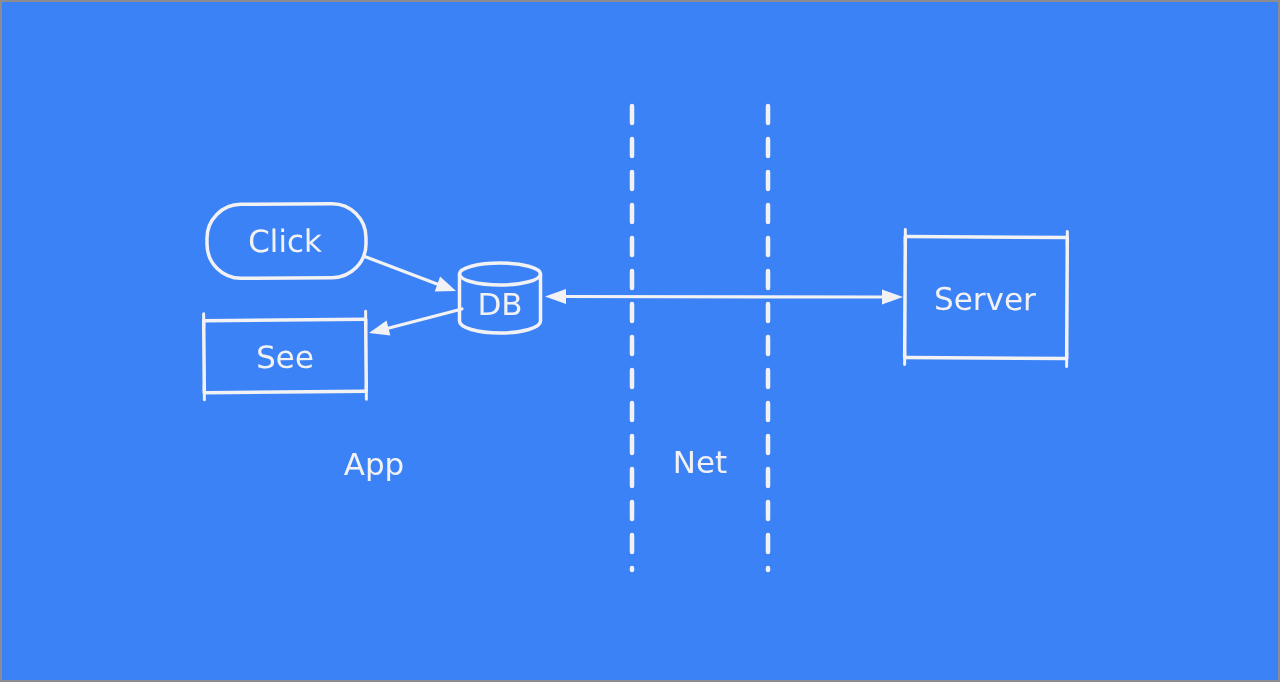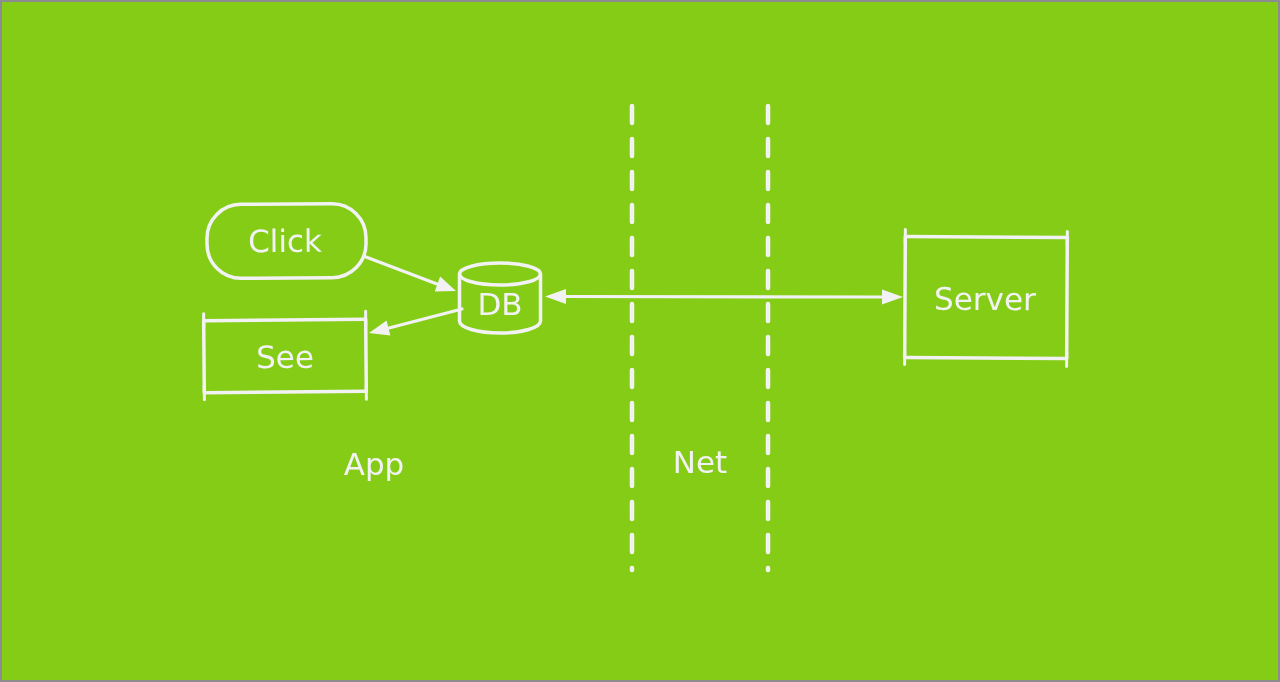--- a/index.html
+++ b/index.html
@@ -1,19 +1,19 @@
 <!DOCTYPE html>
 <html><head>
 <meta charset="utf-8">
 <style>
   html, body { margin: 0; padding: 0; background: #3a3a3e; }
   .frame {
     width: 1280px; height: 682px;
     box-sizing: border-box;
-    background: #84cc16;
+    background: #3b82f6;
     border: 2px solid #8b8b90;
     position: relative;
     overflow: hidden;
     font-family: "DejaVu Sans", sans-serif;
   }
   svg { display: block; }
   .shape-stroke { stroke: #f2f2f4; stroke-width: 3.5; fill: none; stroke-linecap: round; stroke-linejoin: round; }
   .arrow-line  { stroke: #f2f2f4; stroke-width: 3.2; fill: none; stroke-linecap: round; }
   .arrow-head  { fill: #f2f2f4; stroke: none; }
   .dashed-line { stroke: #f2f2f4; stroke-width: 4.5; fill: none; stroke-linecap: round; stroke-dasharray: 17 16; }

